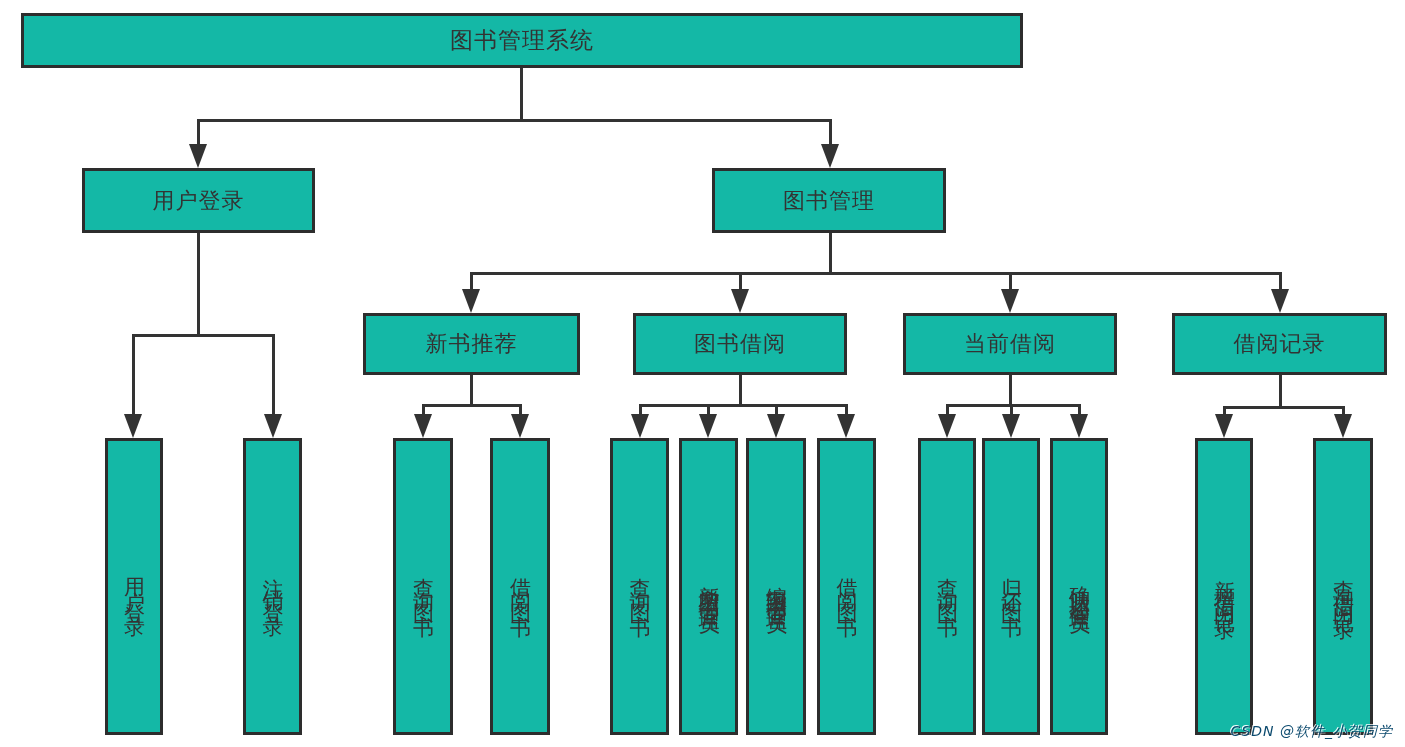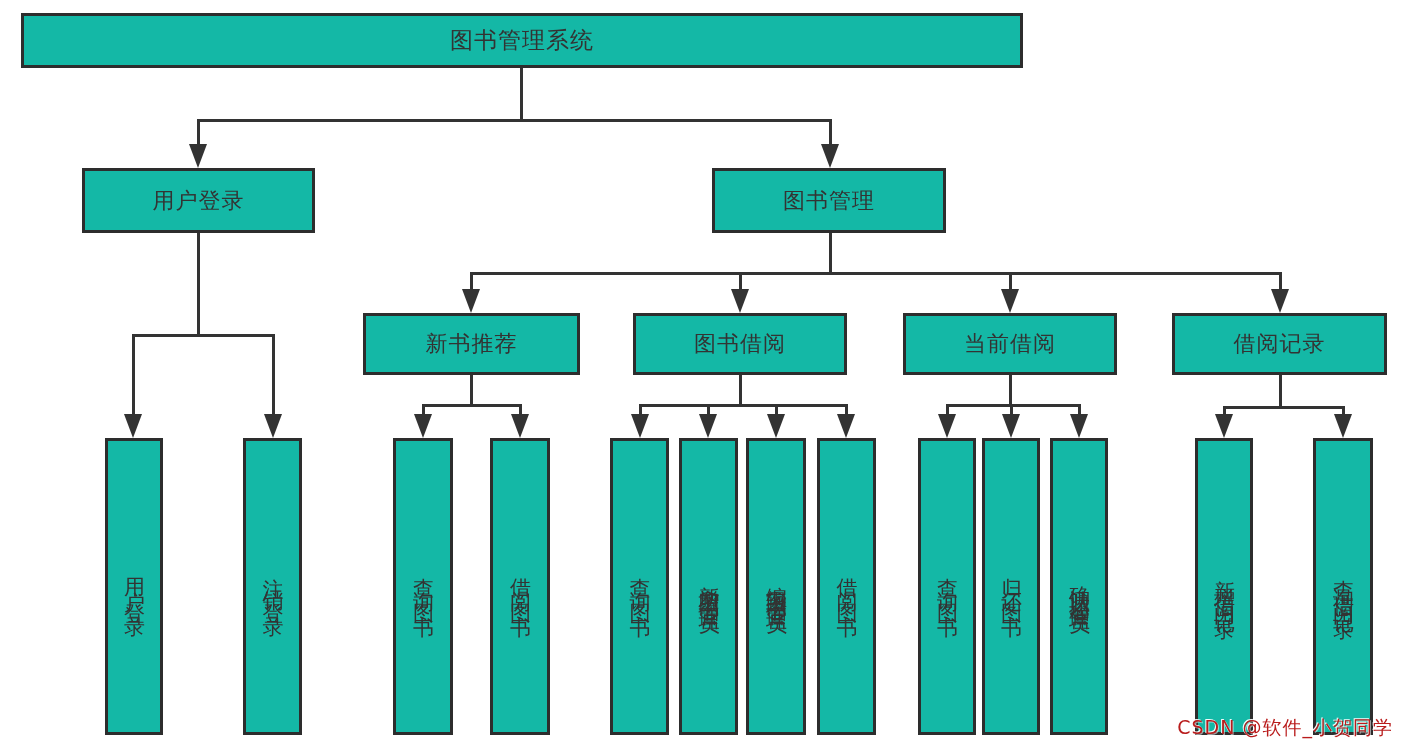--- a/index.html
+++ b/index.html
@@ -30,23 +30,24 @@
   .leaf-label {
     writing-mode:vertical-rl; text-orientation:mixed;
     font-size:21px; line-height:1;
     font-family:"DejaVu Serif","Liberation Serif",serif;
   }
   .sp-wide  { letter-spacing:13px; }
   .sp-mid   { letter-spacing:8px; }
   .sp-tight { letter-spacing:4px; }
   .watermark {
     position:absolute; right:12px; bottom:6px; z-index:5;
-    font-size:19px; color:#b91c1c; letter-spacing:1px;
+    font-size:14px; color:#0c4a6e; letter-spacing:1px;
     font-family:"DejaVu Sans","Liberation Sans",sans-serif;
     text-shadow:-1px -1px 0 rgba(255,255,255,0.95), 1px 1px 0 rgba(255,255,255,0.55);
+    font-style:italic;
   }
 </style>
 </head>
 <body>
 
 <div class="canvas">
 
   <div class="vl" style="left:520px;top:68px;height:52px"></div>
   <div class="hl" style="left:197px;top:119px;width:635px"></div>
   <div class="vl" style="left:197px;top:119px;height:28px"></div>

